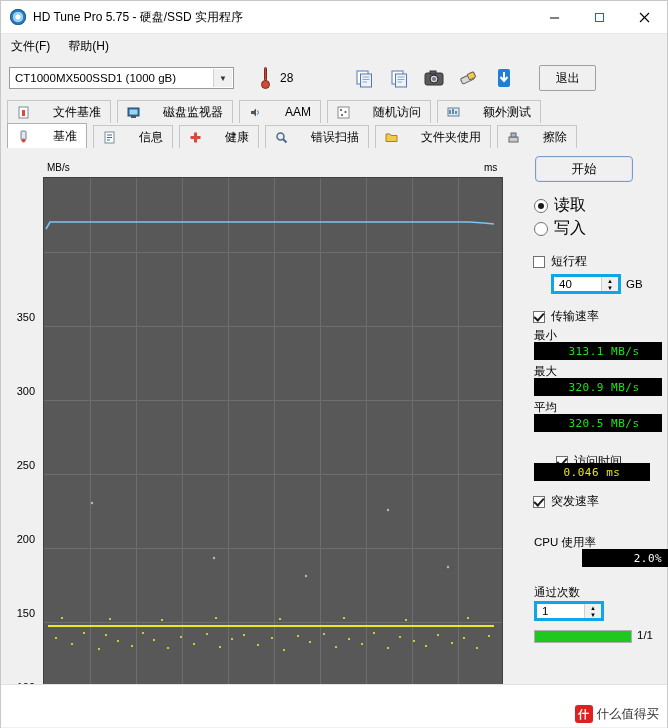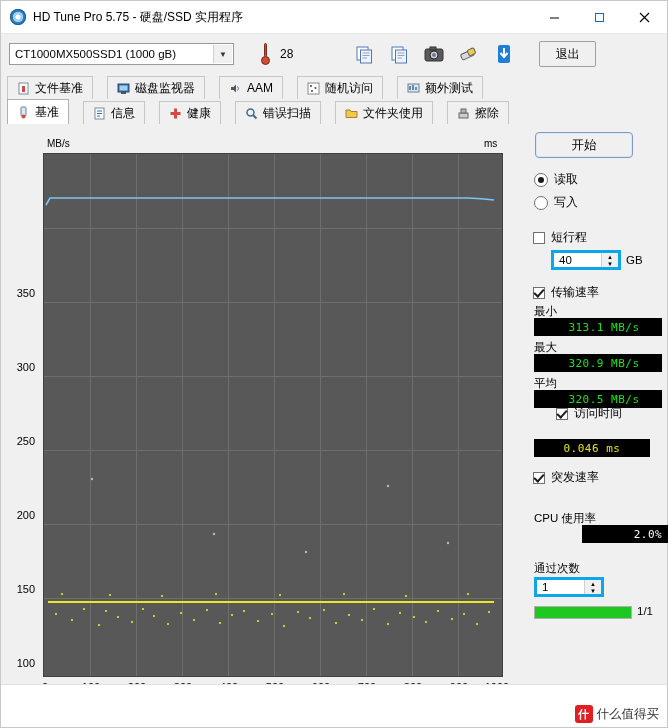--- a/index.html
+++ b/index.html
@@ -41,42 +41,42 @@
   .temp-val{font-size:12px;margin-left:9px;}
   .tool-icons{display:flex;align-items:center;margin-left:58px;gap:9px;}
   .tool-btn{width:26px;height:24px;display:flex;align-items:center;justify-content:center;}
   .exit-btn{margin-left:22px;width:55px;height:24px;background:#f0f0f0;border:1px solid #a0a0a0;display:flex;align-items:center;
      justify-content:center;font-size:12px;border-radius:2px;}
 
   
   .tabrow{display:flex;align-items:flex-end;height:25px;padding-left:6px;background:#f0f0f0;}
   .tabrow2{display:flex;align-items:flex-end;height:25px;padding-left:6px;background:#f0f0f0;}
   .tab{height:23px;display:flex;align-items:center;padding:0 9px;font-size:12px;background:#f0f0f0;
-      border:1px solid #c6c6c6;border-bottom:none;margin-right:14px;box-sizing:border-box;gap:5px;}
+      border:1px solid #c6c6c6;border-bottom:none;margin-right:6px;box-sizing:border-box;gap:23px;}
   .tab.active{background:#ffffff;border-color:#b0b0b0;height:25px;font-weight:normal;}
   .tab .ti{width:13px;height:13px;display:inline-block;}
 
   
   .content{display:flex;height:586px;background:#f0f0f0;}
   .chart-area{width:512px;position:relative;background:#f0f0f0;}
   .right-panel{width:154px;position:relative;}
 
   
   .plot{position:absolute;left:42px;top:29px;width:460px;height:524px;background:#585858;border:1px solid #404040;box-sizing:border-box;}
   .plot .grid-v{position:absolute;top:0;bottom:0;width:1px;background:#6e6e6e;}
   .plot .grid-h{position:absolute;left:0;right:0;height:1px;background:#6e6e6e;}
   .axis-label{position:absolute;font-size:10px;color:#000;}
   .ytick{position:absolute;font-size:11px;color:#000;text-align:right;width:26px;}
   .ytick-r{position:absolute;font-size:11px;color:#000;text-align:left;width:30px;}
   .xtick{position:absolute;font-size:11px;color:#000;text-align:center;width:26px;}
 
   
   .start-btn{position:absolute;left:22px;top:8px;width:96px;height:24px;background:#f0f0f0;border:1px solid #7a9cc6;
       border-radius:4px;display:flex;align-items:center;justify-content:center;font-size:12.5px;box-shadow:0 0 0 1px #dde7f2 inset;}
-  .radio-row{position:absolute;display:flex;align-items:center;font-size:12px;gap:6px;}
+  .radio-row{position:absolute;display:flex;align-items:center;font-size:16px;gap:6px;}
   .radio{width:12px;height:12px;border-radius:50%;border:1px solid #707070;background:#fff;display:inline-block;position:relative;}
   .radio.on::after{content:"";position:absolute;left:3px;top:3px;width:6px;height:6px;border-radius:50%;background:#1a1a1a;}
   .chk-row{position:absolute;display:flex;align-items:center;font-size:12px;gap:6px;}
   .chk{width:12px;height:12px;border:1px solid #707070;background:#fff;display:inline-block;position:relative;box-sizing:border-box;}
   .chk.on::after{content:"";position:absolute;left:2px;top:-1px;width:4px;height:8px;border:solid #1a1a1a;border-width:0 2px 2px 0;transform:rotate(42deg);}
   .spin{position:absolute;display:flex;background:#fff;border:3px solid #0ea5e9;box-sizing:border-box;}
   .spin .val{flex:1;padding-left:5px;font-size:11.5px;display:flex;align-items:center;}
   .spin .btns{width:16px;display:flex;flex-direction:column;border-left:1px solid #cfcfcf;}
   .spin .btns div{flex:1;display:flex;align-items:center;justify-content:center;font-size:6px;background:#f0f0f0;}
   .lcd{position:absolute;height:18px;background:#000;display:flex;align-items:center;justify-content:center;
@@ -118,20 +118,24 @@
       </div>
       <div class="win-btn close">
         <svg width="11" height="11" viewBox="0 0 11 11">
             <line x1="1" y1="1" x2="10" y2="10" stroke="#000" stroke-width="1.1"></line>
             <line x1="10" y1="1" x2="1" y2="10" stroke="#000" stroke-width="1.1"></line>
           </svg>
       </div>
     </div>
   </div>
 
+  <div class="menubar">
+    <div class="menu-item">文件(F)</div>
+    <div class="menu-item">帮助(H)</div>
+  </div>
 
   <div class="toolbar">
     <div class="drive-select">
       <span>CT1000MX500SSD1  (1000  gB)</span>
       <span class="arrow">▼</span>
     </div>
 
     <div class="temp-wrap">
       <div class="thermo">
         <div class="stem"></div>
@@ -442,21 +446,21 @@
 
       <div class="smalllabel" style="left:21px;top:180px;">最小</div>
       <div class="lcd green" style="left:21px;top:194px;width:116px;">313.1 MB/s</div>
 
       <div class="smalllabel" style="left:21px;top:216px;">最大</div>
       <div class="lcd green" style="left:21px;top:230px;width:116px;">320.9 MB/s</div>
 
       <div class="smalllabel" style="left:21px;top:252px;">平均</div>
       <div class="lcd green" style="left:21px;top:266px;width:116px;">320.5 MB/s</div>
 
-      <div class="chk-row" style="left:20px;top:281px;padding-left:23px;">
+      <div class="chk-row" style="left:20px;top:305px;padding-left:23px;">
         <span class="chk on"></span>
         <span>访问时间</span>
       </div>
       <div class="lcd yellow" style="left:21px;top:315px;width:116px;">0.046 ms</div>
 
       <div class="chk-row" style="left:20px;top:345px;font-family:Liberation Mono, monospace;">
         <span class="chk on"></span>
         <span>突发速率</span>
       </div>
 

